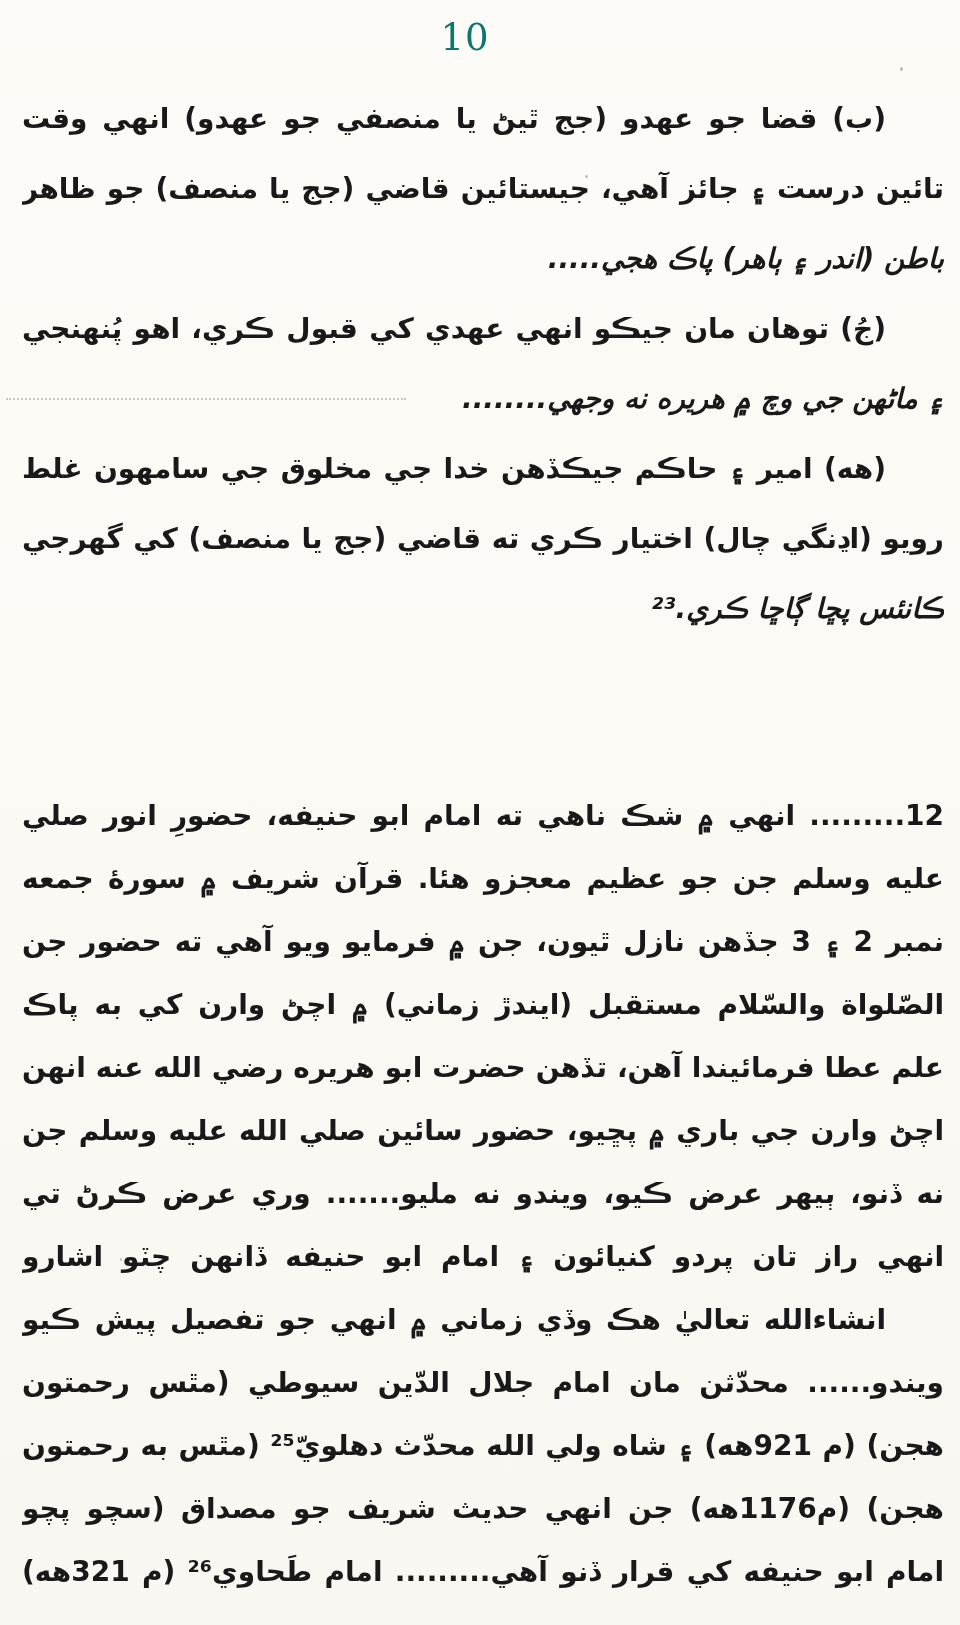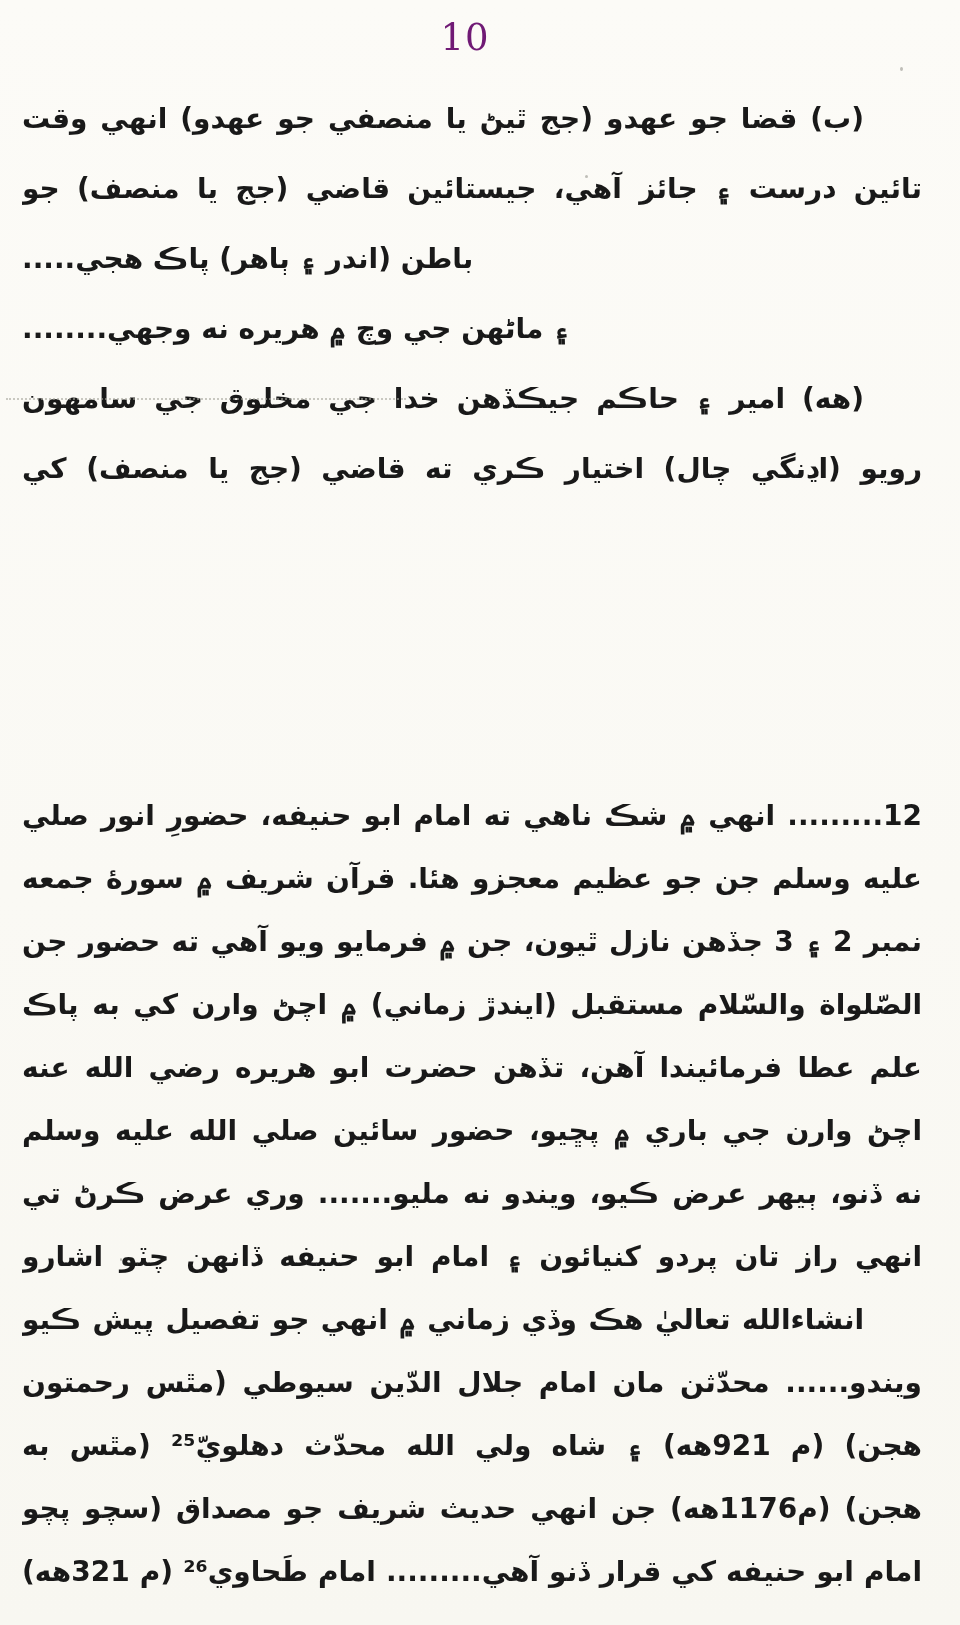--- a/index.html
+++ b/index.html
@@ -22,27 +22,27 @@
   .pagenum {
     position: absolute;
     top: 16px;
     left: 0;
     width: 930px;
     text-align: center;
     direction: ltr;
     font-family: "DejaVu Serif", "Liberation Serif", serif;
     font-size: 37px;
     font-weight: 400;
-    color: #701a75;
+    color: #0f766e;
     letter-spacing: 1px;
   }
   .textblock {
     position: absolute;
     left: 22px;
-    right: 38px;
+    right: 16px;
     direction: rtl;
     unicode-bidi: embed;
     font-size: 28px;
     font-weight: 700;
     color: #191919;
     text-rendering: optimizeLegibility;
   }
   .sec-a {
     top: 84px;
     line-height: 70px;
@@ -60,21 +60,22 @@
   .full {
     text-align: justify;
     text-align-last: justify;
   }
   .first {
     text-align: justify;
     text-align-last: justify;
     text-indent: 58px;
   }
   .end {
-    text-align: left;
+    text-align: right;
+    font-style: italic;
   }
   
   .dotted-artifact {
     position: absolute;
     top: 398px;
     left: 6px;
     width: 400px;
     border-top: 2px dotted #a9a89e;
     opacity: 0.6;
   }
@@ -92,23 +93,25 @@
 <body>
 
 <div class="page">
 
   <div class="pagenum">10</div>
 
   <div class="textblock sec-a">
     <div class="line first">(ب) قضا جو عهدو (جج ٿيڻ يا منصفي جو عهدو) انهي وقت</div>
     <div class="line full">تائين درست ۽ جائز آهي، جيستائين قاضي (جج يا منصف) جو ظاهر ۽</div>
     <div class="line end">باطن (اندر ۽ ٻاهر) پاڪ هجي.....</div>
+    <div class="line first">(جُ) توهان مان جيڪو انهي عهدي کي قبول ڪري، اهو پُنهنجي</div>
     <div class="line end">۽ ماڻهن جي وچ ۾ هريره نه وجهي........</div>
     <div class="line first">(هه) امير ۽ حاڪم جيڪڏهن خدا جي مخلوق جي سامهون غلط</div>
     <div class="line full">رويو (اڍنگي چال) اختيار ڪري ته قاضي (جج يا منصف) کي گهرجي ته</div>
+    <div class="line end">ڪانئس پڇا ڳاڇا ڪري.²³</div>
   </div>
 
   <div class="textblock sec-b">
     <div class="line full">12......... انهي ۾ شڪ ناهي ته امام ابو حنيفه، حضورِ انور صلي الله</div>
     <div class="line full">عليه وسلم جن جو عظيم معجزو هئا. قرآن شريف ۾ سورهٔ جمعه جي آيت</div>
     <div class="line full">نمبر 2 ۽ 3 جڏهن نازل ٿيون، جن ۾ فرمايو ويو آهي ته حضور جن عليه</div>
     <div class="line full">الصّلواة والسّلام مستقبل (ايندڙ زماني) ۾ اچڻ وارن کي به پاڪ ڪن ٿا ۽</div>
     <div class="line full">علم عطا فرمائيندا آهن، تڏهن حضرت ابو هريره رضي الله عنه انهن</div>
     <div class="line full">اچڻ وارن جي باري ۾ پڇيو، حضور سائين صلي الله عليه وسلم جن جواب</div>
     <div class="line full">نه ڏنو، ٻيهر عرض ڪيو، ويندو نه مليو....... وري عرض ڪرڻ تي</div>

